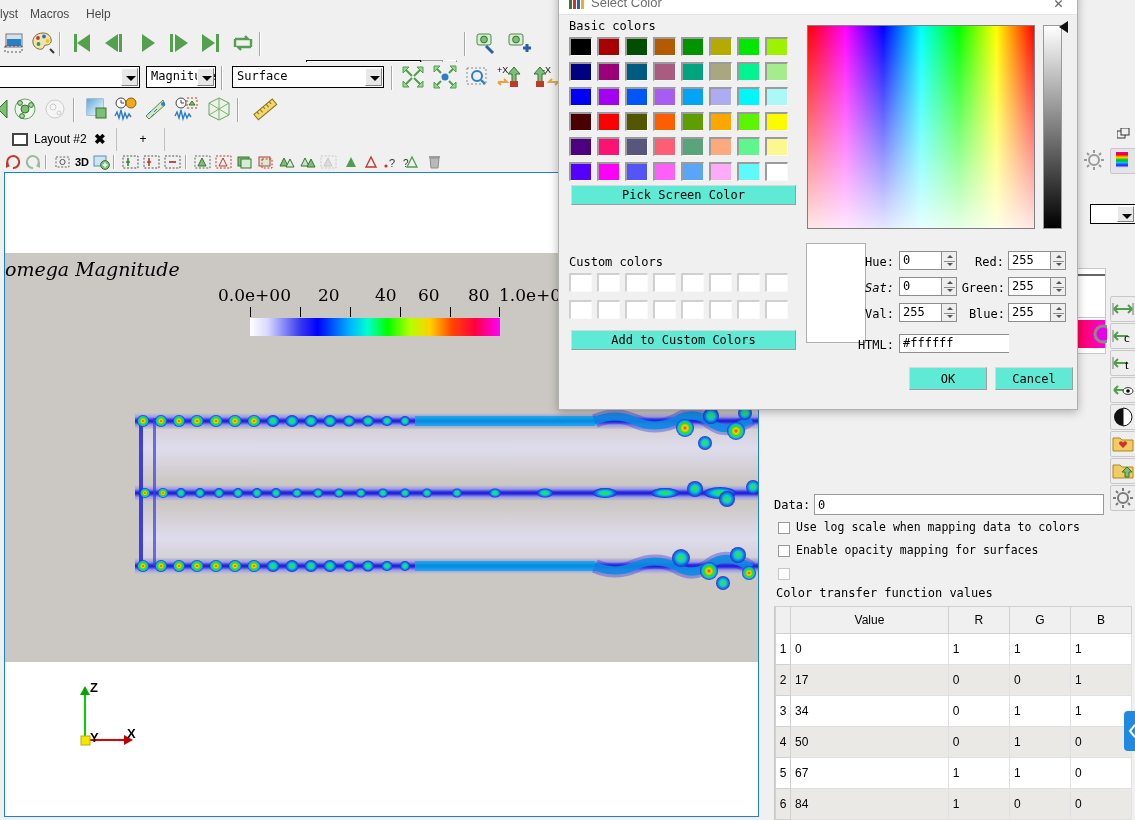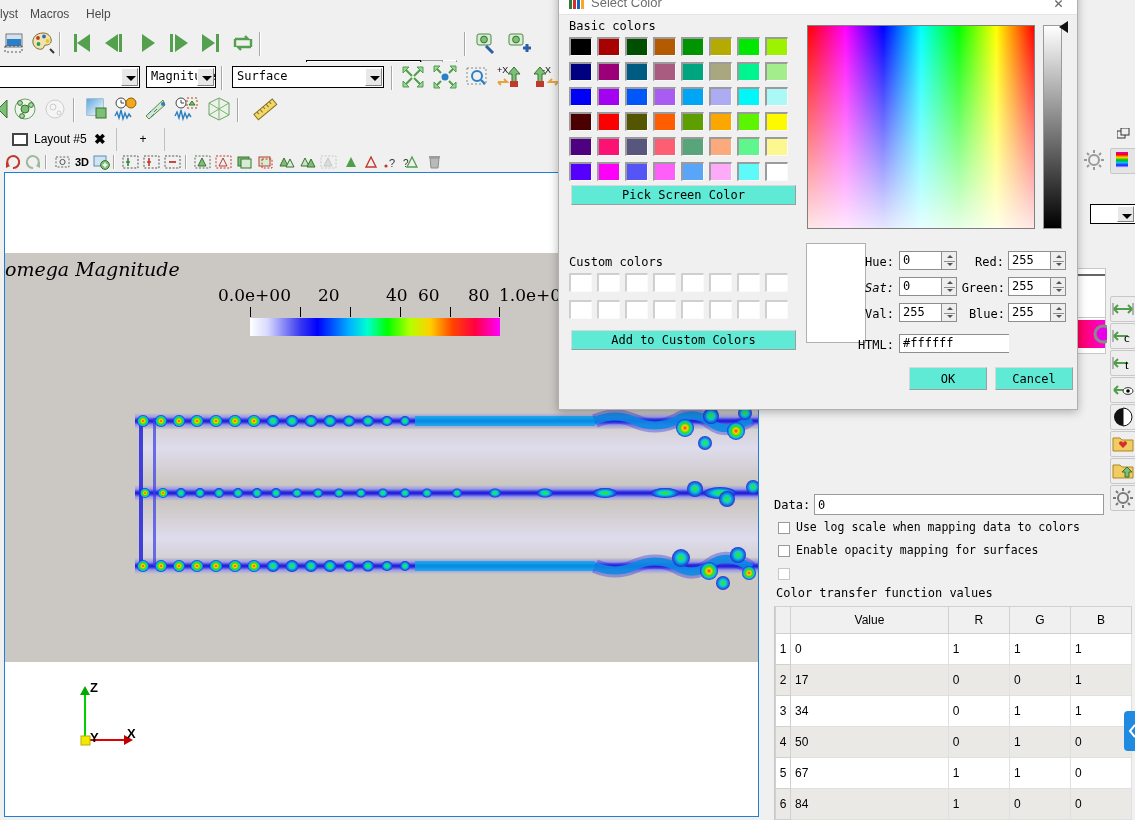--- a/index.html
+++ b/index.html
@@ -316,21 +316,21 @@
           <rect x="1" y="10" width="24" height="7" fill="#f2d76b" stroke="#8a7320"></rect>
           <path d="M5 10 v3 M9 10 v4 M13 10 v3 M17 10 v4 M21 10 v3" stroke="#8a7320"></path>
         </g>
       </svg>
     </div>
   </div>
 
   <div id="tabbar">
     <div class="ltab" style="left:4px;width:112px;">
       <span class="abs" style="left:8px;top:5px;width:16px;height:13px;border:2px solid #444;box-sizing:border-box;background:#fff;"></span>
-      <span class="abs" style="left:30px;top:0;">Layout #5</span>
+      <span class="abs" style="left:30px;top:0;">Layout #2</span>
       <span class="abs" style="left:90px;top:0;font-size:14px;font-weight:bold;">✖</span>
     </div>
     <div class="ltab" style="left:122px;width:42px;text-align:center;">+</div>
   </div>
 
   <div id="viewtb">
     <div class="vtbi" style="left:5px;">
       <svg width="17" height="16" viewBox="0 0 17 16">
           <path d="M3 11 a6 6 0 1 1 5 3" stroke="#c0392b" fill="none" stroke-width="2"></path>
           <path d="M1 8 l4 4 l-4 2 z" fill="#c0392b"></path>
@@ -450,21 +450,21 @@
   </div>
 
   <div id="renderview">
     <div id="rv-white-top"></div>
     <div id="rv-gray">
 
       <div class="lg-title" style="left:0;top:5px;">omega Magnitude</div>
       <div>
         <div class="lg-ticklabels" style="left:213px;top:32px;">0.0e+00</div>
         <div class="lg-ticklabels" style="left:313px;top:32px;">20</div>
-        <div class="lg-ticklabels" style="left:381px;top:32px;">40</div>
+        <div class="lg-ticklabels" style="left:370px;top:32px;">40</div>
         <div class="lg-ticklabels" style="left:413px;top:32px;">60</div>
         <div class="lg-ticklabels" style="left:463px;top:32px;">80</div>
         <div class="lg-ticklabels" style="left:494px;top:32px;">1.0e+02</div>
 
         <div class="lg-tick" style="left:245px;top:54px;"></div>
         <div class="lg-tick" style="left:295px;top:54px;"></div>
         <div class="lg-tick" style="left:345px;top:54px;"></div>
         <div class="lg-tick" style="left:395px;top:54px;"></div>
         <div class="lg-tick" style="left:445px;top:54px;"></div>
         <div class="lg-tick" style="left:494px;top:54px;"></div>

